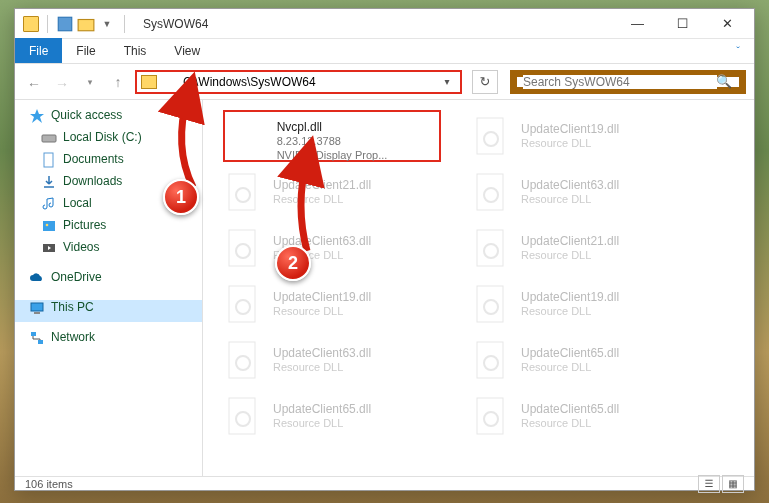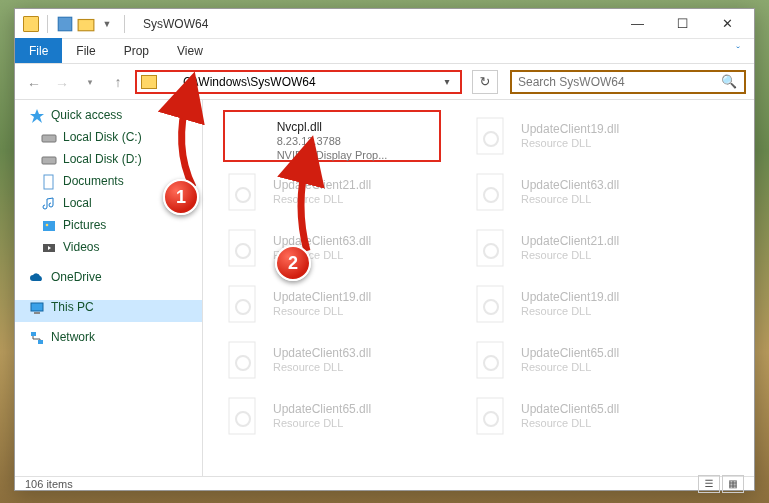--- a/index.html
+++ b/index.html
@@ -19,21 +19,21 @@
   .rtab{height:25px; padding:0 14px; font-size:12px; display:flex; align-items:center; color:#333;}
   .rtab.file{background:#1979CA;color:#fff;}
   .addrbar{height:36px; display:flex; align-items:center; padding:0 8px; gap:6px; border-bottom:1px solid #e0e0e0;}
   .navbtns{display:flex; gap:6px; align-items:center; color:#888;}
   .navbtn{width:22px;height:22px;display:flex;align-items:center;justify-content:center;font-size:14px;}
   .path-box{flex:1; height:24px; border:2px solid #E12A1C; display:flex; align-items:center; padding:0 4px; position:relative;}
   .path-ico{width:16px;height:14px;background:#FFD766;border:1px solid #BB8A1A;margin-right:6px;}
   .path-text{flex:1; font-size:12px; color:#000; border:none; outline:none;margin-left:20px;}
   .path-dd{width:18px;display:flex;align-items:center;justify-content:center;font-size:10px;color:#555;}
   .refresh{width:26px;height:24px;border:1px solid #ccc;display:flex;align-items:center;justify-content:center;font-size:13px;color:#555;margin-left:4px;}
-  .search-box{width:236px;height:24px;border:2px solid #a16207;display:flex;align-items:center;padding:0 6px;margin-left:6px;}
+  .search-box{width:236px;height:24px;border:7px solid #a16207;display:flex;align-items:center;padding:0 6px;margin-left:6px;}
   .search-input{flex:1;border:none;outline:none;font-size:12px;color:#666;}
   .search-ico{color:#888;font-size:13px;}
   .main{flex:1;display:flex;overflow:hidden;}
   .nav-pane{width:188px;border-right:1px solid #e0e0e0;padding:8px 0 0 0;overflow:hidden;}
   .nav-item{height:22px;display:flex;align-items:flex-start;padding-left:26px;font-size:12px;color:#14532d;gap:6px;white-space:nowrap;}
   .nav-item.tight{padding-left:14px;}
   .nav-item.sel{background:#CCE8FF;}
   .nav-spacer{height:8px;}
   .ni-ico{width:16px;height:16px;display:flex;align-items:center;justify-content:center;}
   .content{flex:1;padding:10px 10px 0 20px;position:relative;overflow:hidden;}
@@ -84,21 +84,21 @@
     <div class="win-controls">
       <div class="wbtn">—</div>
       <div class="wbtn">☐</div>
       <div class="wbtn close">✕</div>
     </div>
   </div>
 
   <div class="ribbon-tabs">
     <div class="rtab file">File</div>
     <div class="rtab">File</div>
-    <div class="rtab">Prop</div>
+    <div class="rtab">This</div>
     <div class="rtab">View</div>
     <div style="flex:1"></div>
     <div class="rtab" style="color:#1979CA;font-size:11px;">ˇ</div>
   </div>
 
   <div class="addrbar">
     <div class="navbtns">
       <div class="navbtn">←</div>
       <div class="navbtn" style="color:#ccc;">→</div>
       <div class="navbtn" style="font-size:9px;">▾</div>
@@ -131,32 +131,32 @@
         <span class="ni-ico">
             <svg viewBox="0 0 16 16">
               <rect x="1" y="5" width="14" height="7" rx="1" fill="#B0B0B0" stroke="#777"></rect>
             </svg>
           </span>
         <span>Local Disk (C:)</span>
       </div>
       <div class="nav-item">
         <span class="ni-ico">
             <svg viewBox="0 0 16 16">
-              <rect x="1" y="5" width="14" height="7" rx="1" fill="#B0B0B0" stroke="#777"></rect>
-            </svg>
-          </span>
-        <span>Local Disk (D:)</span>
-      </div>
-      <div class="nav-item">
-        <span class="ni-ico">
-            <svg viewBox="0 0 16 16">
               <rect x="3" y="1" width="9" height="14" fill="#fff" stroke="#5B9BD5"></rect>
             </svg>
           </span>
         <span>Documents</span>
+      </div>
+      <div class="nav-item">
+        <span class="ni-ico">
+            <svg viewBox="0 0 16 16">
+              <path d="M8 2v8m0 0l-3-3m3 3l3-3M3 13h10" stroke="#2E75B6" stroke-width="1.5" fill="none"></path>
+            </svg>
+          </span>
+        <span>Downloads</span>
       </div>
       <div class="nav-item">
         <span class="ni-ico">
             <svg viewBox="0 0 16 16">
               <path d="M6 3v8a2 2 0 11-2-2M6 3l6-1v7a2 2 0 11-2-2" stroke="#1979CA" fill="none"></path>
             </svg>
           </span>
         <span>Local</span>
       </div>
       <div class="nav-item">

